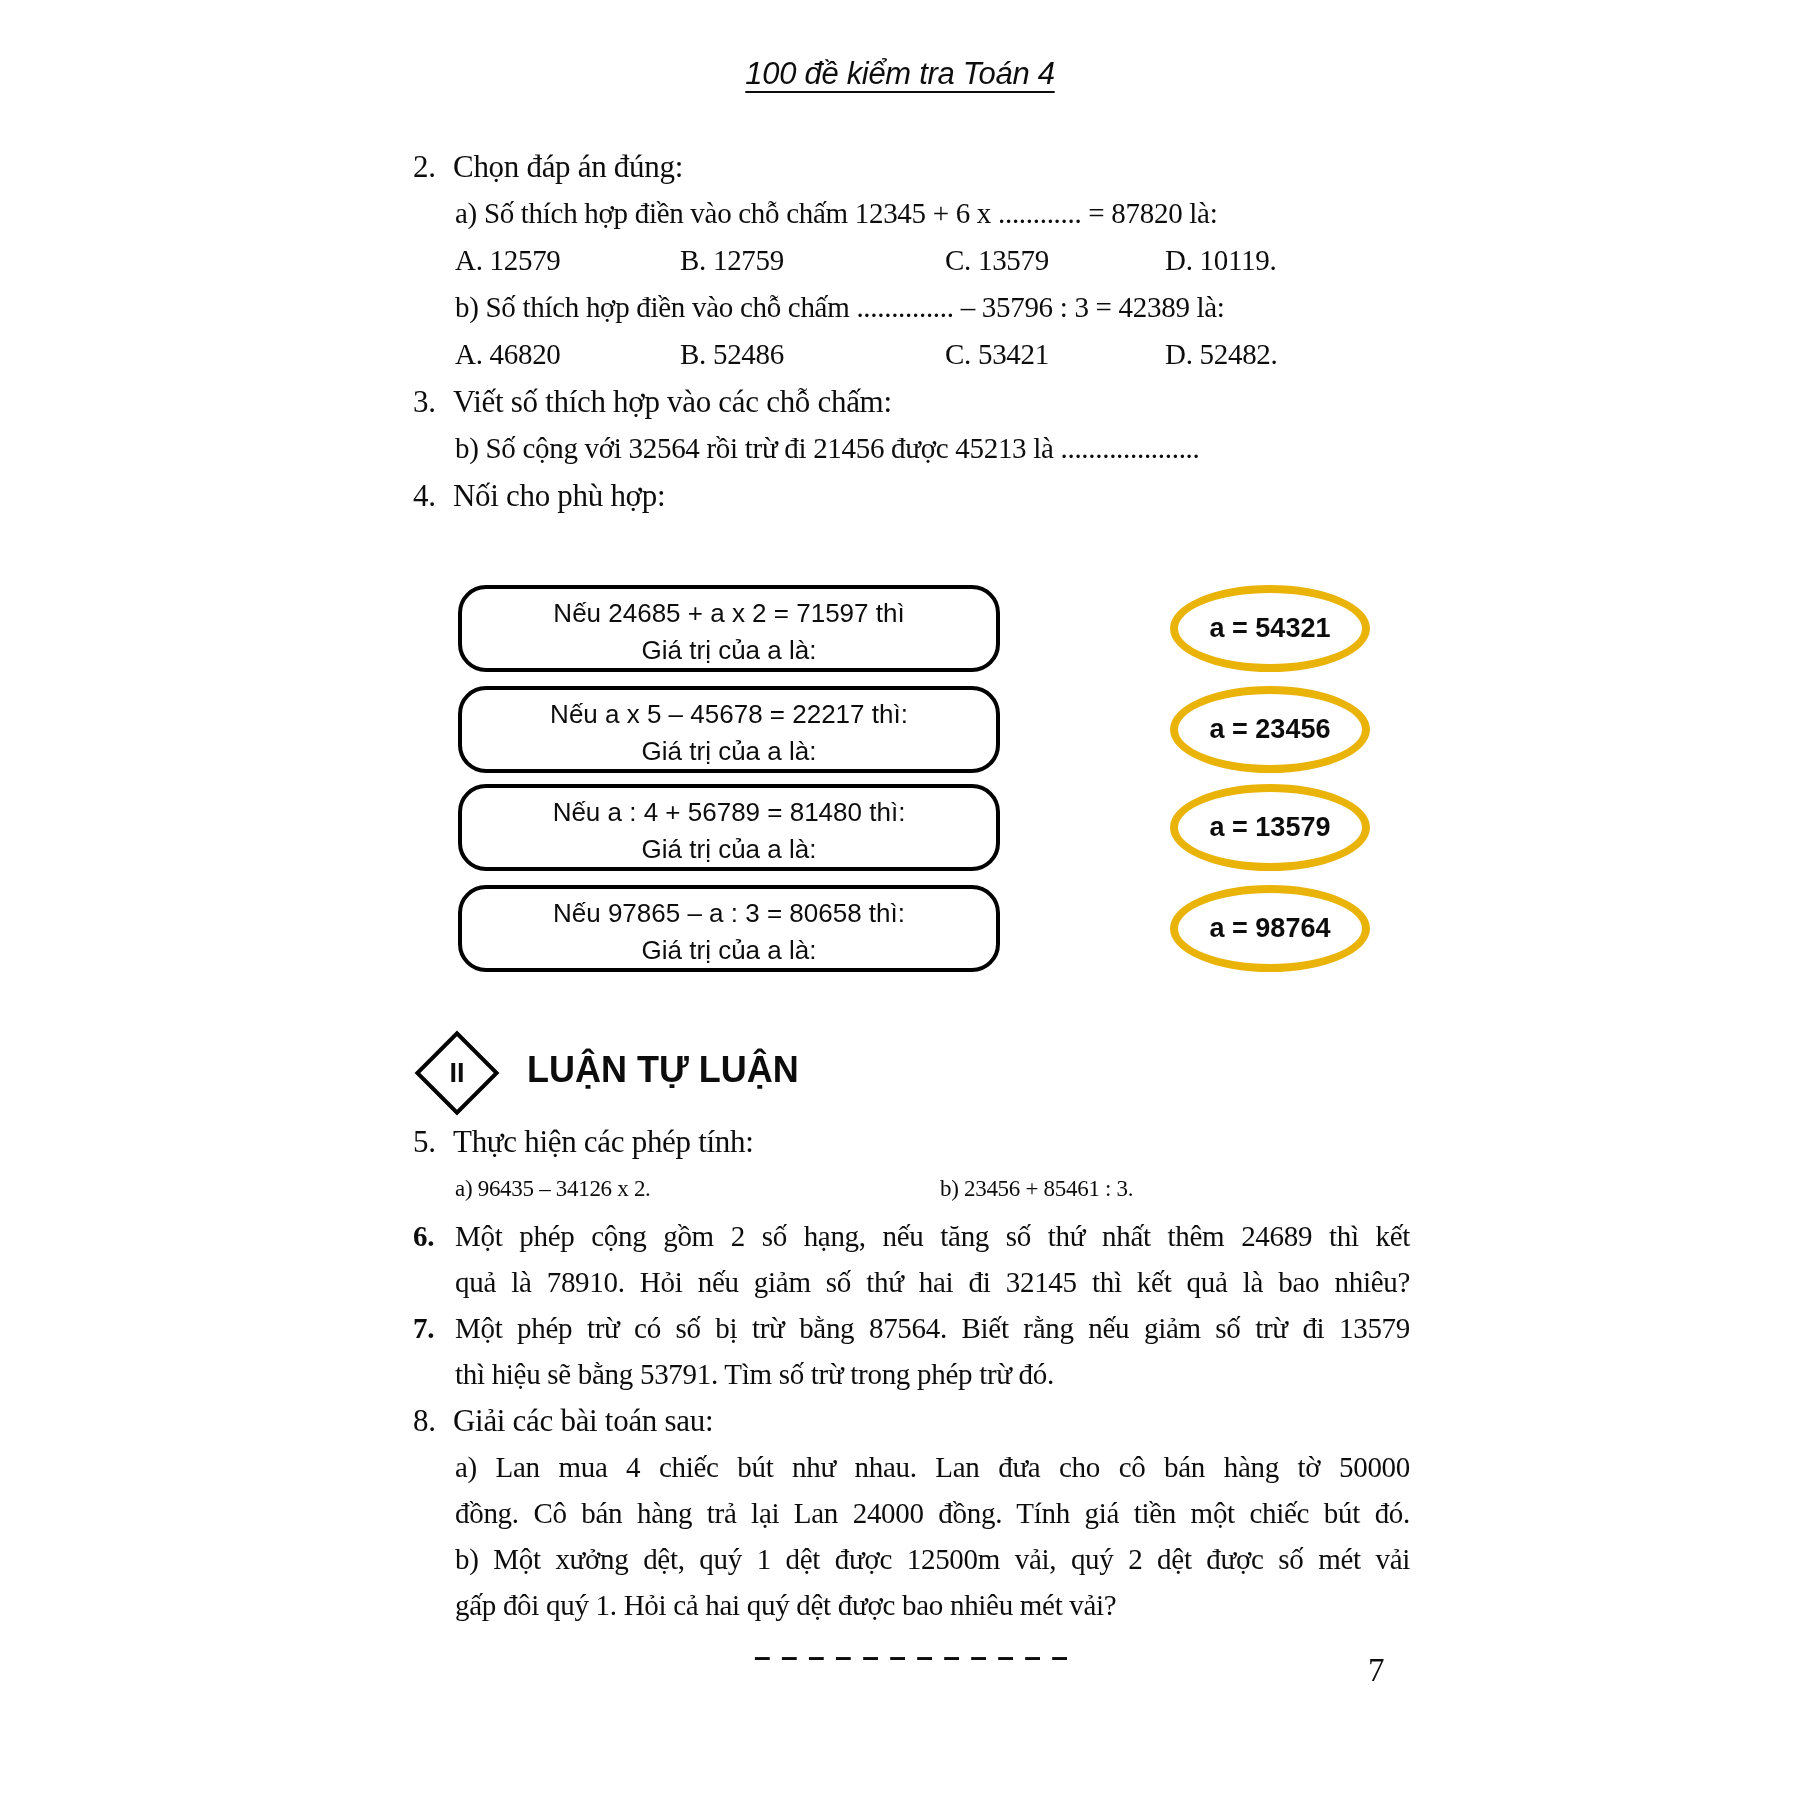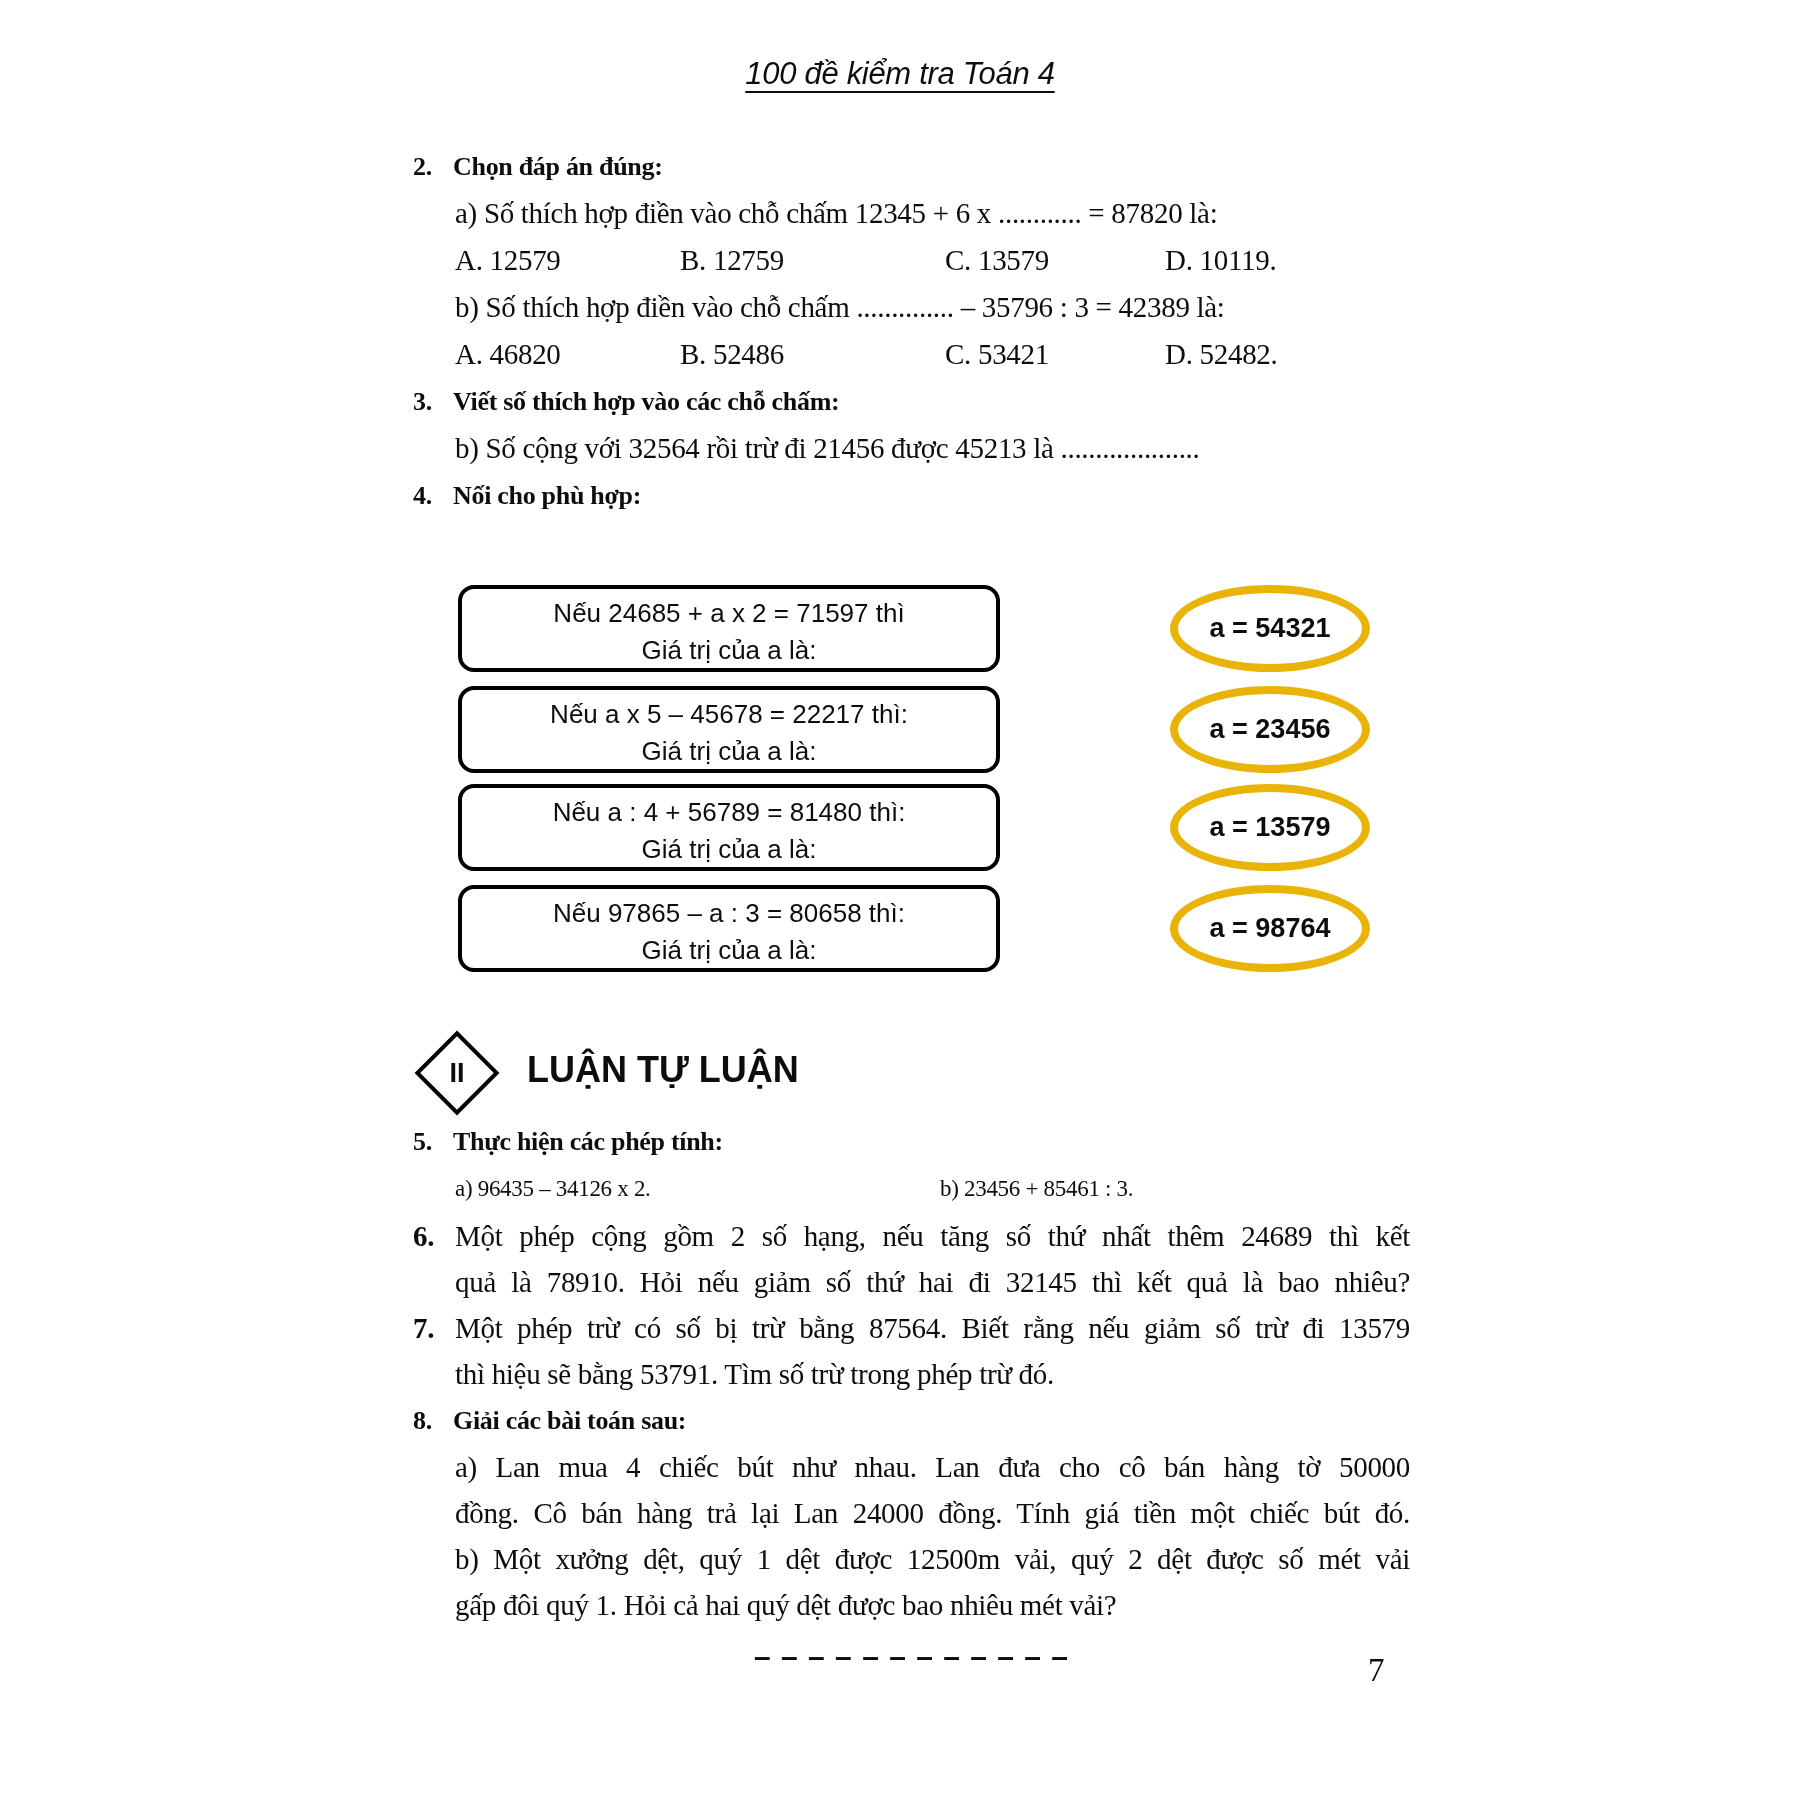--- a/index.html
+++ b/index.html
@@ -12,29 +12,29 @@
   .header {
     position:absolute; top:56px; left:0; width:100%; text-align:center;
     font-family:"Liberation Sans","DejaVu Sans",sans-serif;
     font-style:italic; font-size:31px;
     text-decoration:underline; text-underline-offset:7px; text-decoration-thickness:2px;
   }
   
   .blockA { position:absolute; left:413px; top:143px; width:997px; }
   .blockD { position:absolute; left:413px; top:1118px; width:997px; }
   .row { line-height:47px; height:47px; font-size:29px; white-space:nowrap; }
-  .row.head { font-weight:bold; font-size:26px; }
+  .row.head { font-weight:normal; font-size:31px; }
   .row.ind { margin-left:42px; }
   .hnum { display:inline-block; width:40px; }
   .opts { display:grid; grid-template-columns:225px 265px 220px auto; width:955px; }
   
   .match { position:absolute; left:415px; top:585px; width:997px; height:395px; }
   .mbox {
     position:absolute; left:43px; width:542px; height:87px; box-sizing:border-box;
-    border:4px solid #000; border-radius:16px; background:#fff;
+    border:4px solid #000; border-radius:28px; background:#fff;
     font-family:"Liberation Sans","DejaVu Sans",sans-serif; font-size:26px;
     text-align:center; letter-spacing:0;
   }
   .mbox .l1 { margin-top:6px; line-height:37px; }
   .mbox .l2 { line-height:36px; }
   .ellipse {
     position:absolute; left:755px; width:200px; height:87px; box-sizing:border-box;
     border:8px solid #eab308; border-radius:50%; background:#fff;
     display:flex; align-items:center; justify-content:center;
     font-family:"Liberation Sans","DejaVu Sans",sans-serif; font-weight:bold; font-size:27px;

